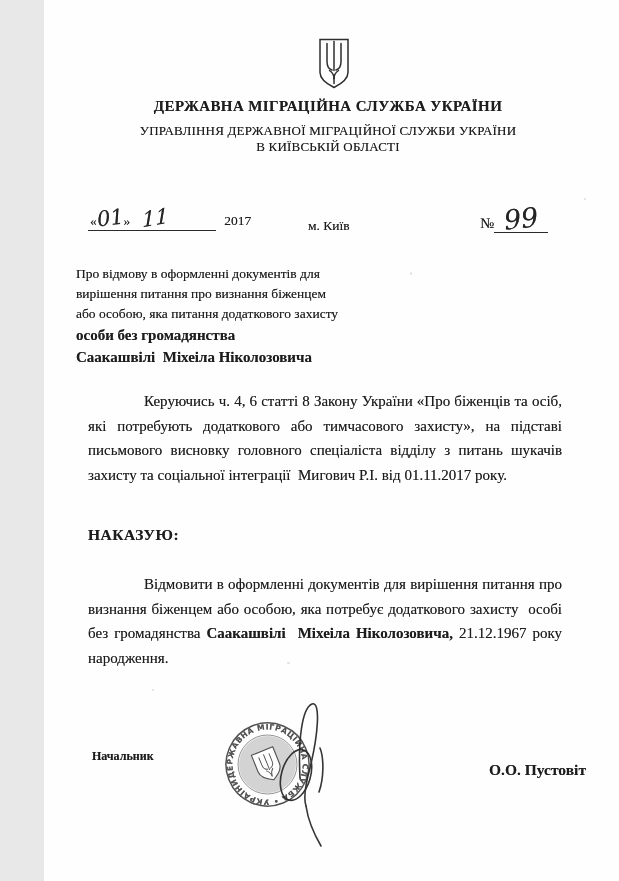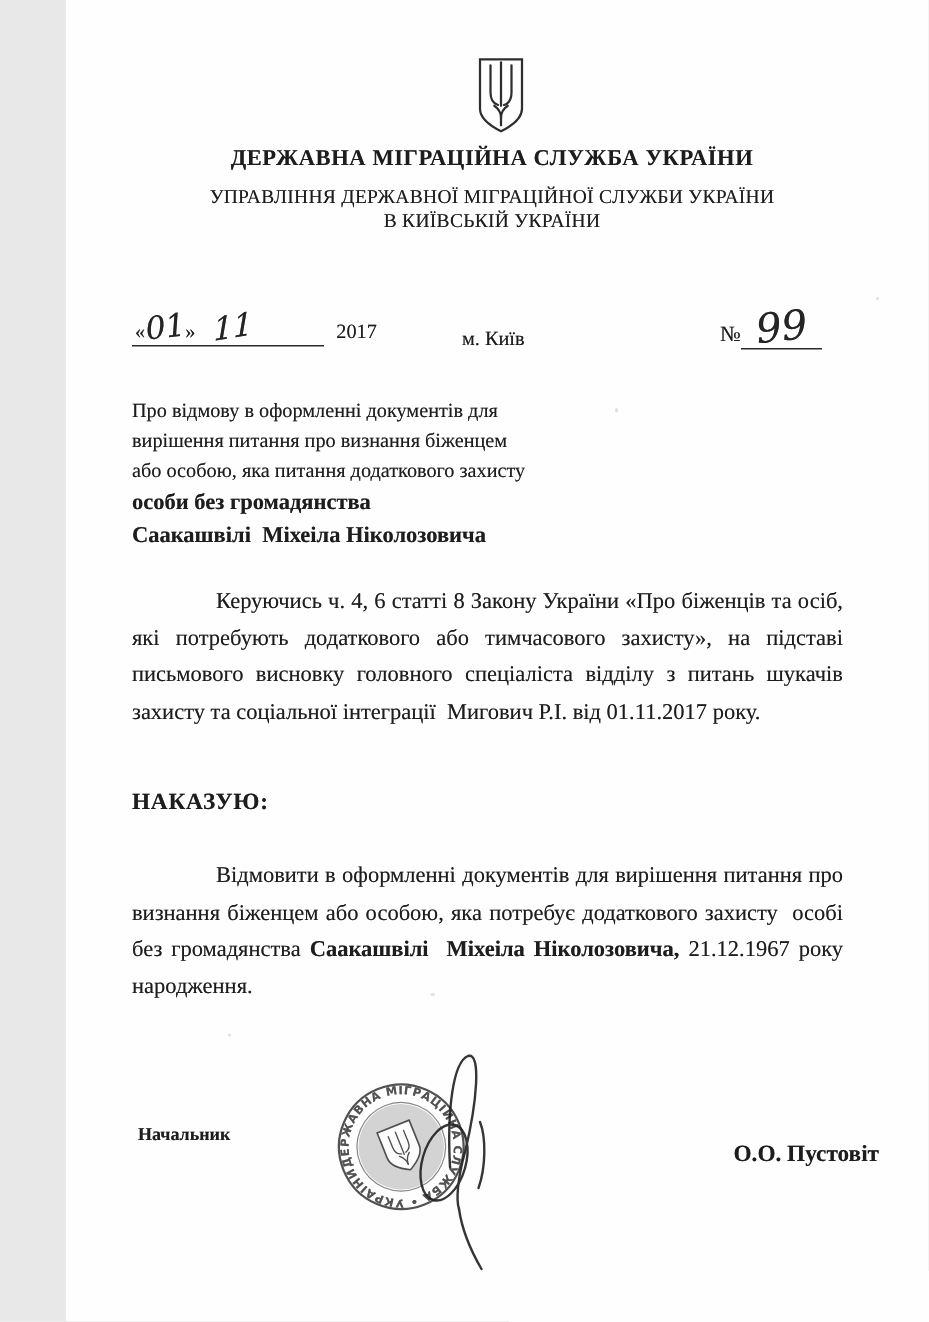--- a/index.html
+++ b/index.html
@@ -22,21 +22,21 @@
   .hand-day,.hand-month{font-size:21px;display:inline-block;transform:rotate(-7deg);}
   .hand-month{transform:rotate(-9deg) skewX(-8deg);}
   .uline{display:inline-block;border-bottom:1.4px solid #2b2b2b;padding:0 2px;}
   .uline-month{min-width:72px;text-align:left;padding-left:10px;}
   .year{margin-left:8px;}
   .place{position:absolute;left:264px;top:12px;font-size:13.5px;}
   .num-group{position:absolute;left:436px;top:2px;white-space:nowrap;}
   .num-sign{font-size:14.5px;}
   .uline-num{min-width:50px;text-align:center;}
   .hand-num{font-size:27px;display:inline-block;transform:rotate(-6deg);line-height:22px;}
-  .subject{left:44px;top:264px;width:330px;}
+  .subject{left:32px;top:264px;width:330px;}
   .subject-line{font-size:13.5px;line-height:20px;}
   .subject-bold{font-size:15px;line-height:22px;font-weight:700;}
   .para{left:44px;width:474px;text-align:justify;text-indent:56px;
         font-size:15px;line-height:24.5px;margin:0;}
   .preamble{top:389px;}
   .decree-head{left:44px;top:526px;font-weight:700;font-size:15.5px;letter-spacing:.5px;}
   .decree{top:572px;}
   .bold-inline{font-weight:700;}
   .sig-title{left:48px;top:749px;font-weight:700;font-size:12px;}
   .sig-name{left:445px;top:761px;font-weight:700;font-size:15.5px;}
@@ -59,21 +59,21 @@
         <path d="M17,4 V33"></path>
         <path d="M12.5,33 Q17,36 17,41"></path>
         <path d="M21.5,33 Q17,36 17,41"></path>
         <path d="M17,41 V46"></path>
       </g>
     </svg>
   </div>
 
   <div class="abs center-col org1">ДЕРЖАВНА МІГРАЦІЙНА СЛУЖБА УКРАЇНИ</div>
   <div class="abs center-col org2">УПРАВЛІННЯ ДЕРЖАВНОЇ МІГРАЦІЙНОЇ СЛУЖБИ УКРАЇНИ</div>
-  <div class="abs center-col org3">В КИЇВСЬКІЙ УКРАЇНИ</div>
+  <div class="abs center-col org3">В КИЇВСЬКІЙ ОБЛАСТІ</div>
 
 
   <div class="abs date-row">
     <div class="date-left">
       <span class="uline"><span class="printed-small">«</span><span class="hand hand-day">01</span><span class="printed-small">»</span></span><span class="uline uline-month"><span class="hand hand-month">11</span></span><span class="printed-small year">2017</span>
     </div>
     <div class="place">м. Київ</div>
     <div class="num-group">
       <span class="num-sign">№</span><span class="uline uline-num"><span class="hand hand-num">99</span></span>
     </div>

